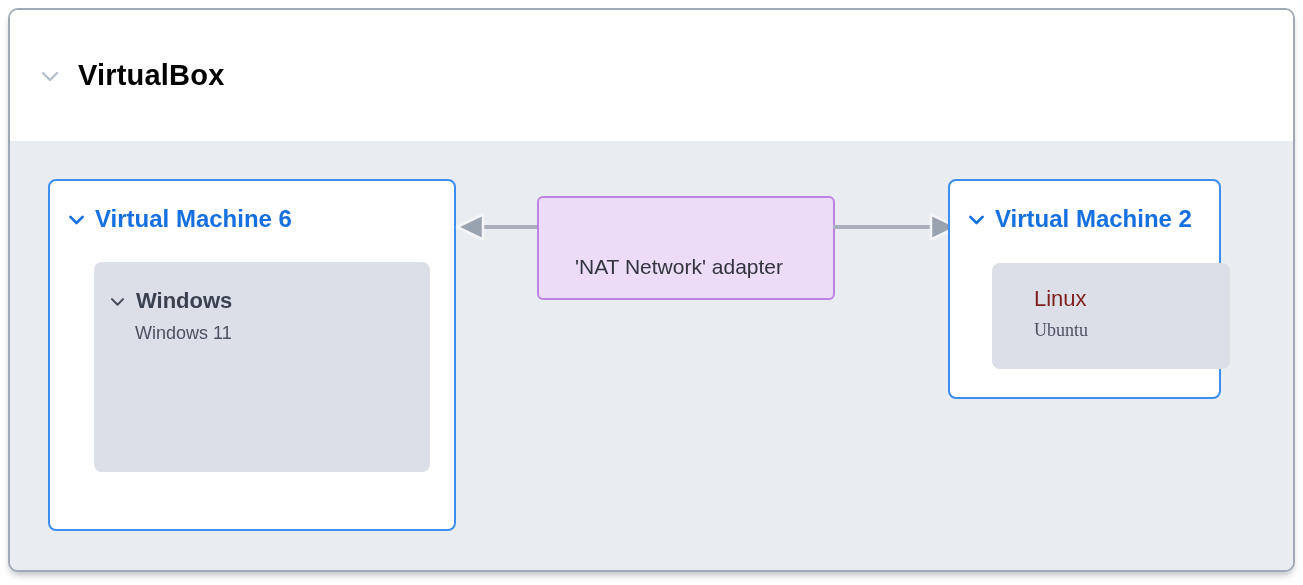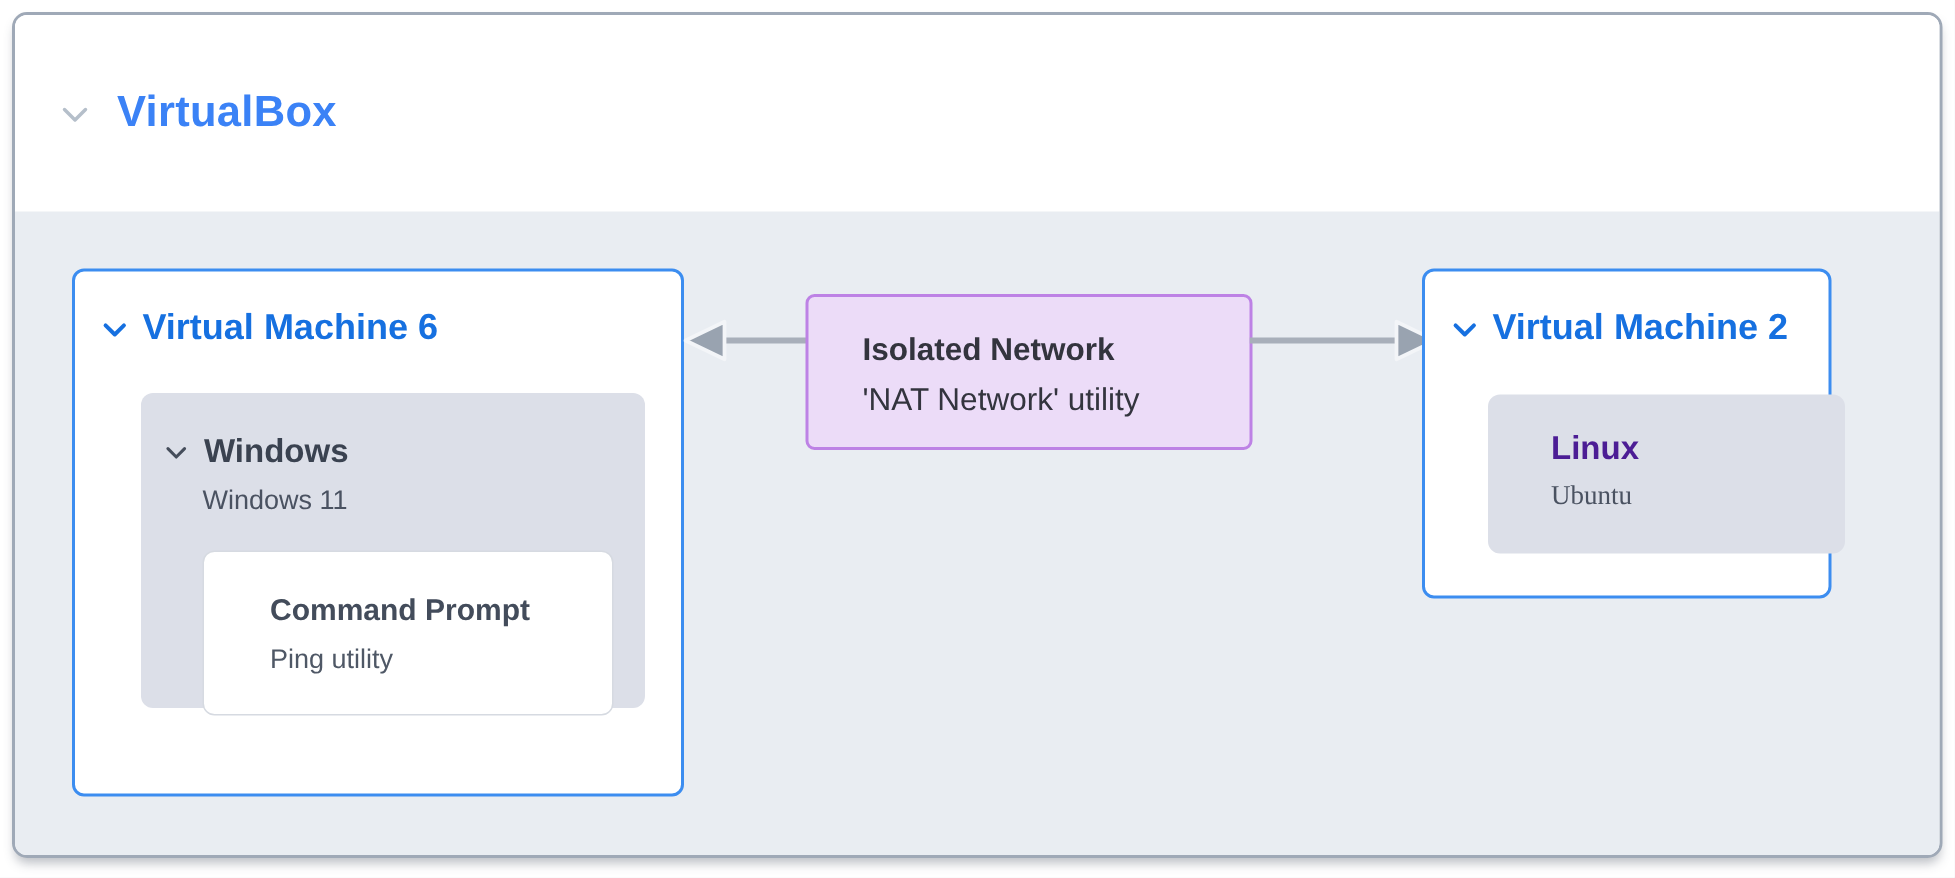--- a/index.html
+++ b/index.html
@@ -32,21 +32,21 @@
   .group-header{
     position:absolute;left:0;top:0;right:0;height:131px;background:#ffffff;
     display:flex;align-items:center;padding-left:28px;
   }
   .chev{display:inline-flex;align-items:center;justify-content:center;}
   .chev svg{display:block;}
   .chev-gray{color:var(--header-chevron);}
   .chev-blue{color:var(--accent-blue);}
   .chev-dark{color:#454d5b;}
   .group-title{
-    margin-left:16px;font-size:29px;font-weight:700;color:#3b82f6;
+    margin-left:16px;font-size:29px;font-weight:700;color:#000000;
     letter-spacing:.2px;
   }
   .diagram-body{
     position:absolute;left:0;top:131px;right:0;bottom:0;
     background:var(--body-bg);
   }
 
   
   .vm{
     position:absolute;background:#ffffff;border:2px solid var(--vm-border);
@@ -62,21 +62,21 @@
   }
 
   
   .os-box{
     position:absolute;background:var(--inner-box-bg);border-radius:8px;
   }
   .os-box-windows{left:44px;top:81px;width:336px;height:210px;}
   .os-box-linux{left:42px;top:82px;width:238px;height:106px;}
   .os-header{position:absolute;left:14px;top:26px;display:flex;align-items:center;}
   .os-title{margin-left:9px;font-size:22px;font-weight:700;color:#3a4250;}
-  .os-title-plain{position:absolute;left:42px;top:23px;font-size:22px;font-weight:700;color:#4c1d95;}
+  .os-title-plain{position:absolute;left:42px;top:23px;font-size:22px;font-weight:400;color:#7f1d1d;}
   .os-subtitle{position:absolute;left:41px;top:61px;font-size:18px;color:var(--text-gray);text-align:center;}
   .os-box-linux .os-subtitle{left:42px;top:57px;font-family:Liberation Serif, serif;}
 
   
   .app-box{
     position:absolute;left:41px;top:105px;width:274px;height:110px;
     background:#ffffff;border:1px solid var(--app-box-border);border-radius:8px;
   }
   .app-title{position:absolute;left:44px;top:28px;font-size:20px;font-weight:700;color:#434c5b;}
   .app-subtitle{position:absolute;left:44px;top:61px;font-size:18px;color:#4f5866;}
@@ -124,35 +124,30 @@
         <div class="os-box os-box-windows">
           <div class="os-header">
             <span class="chev chev-dark">
               <svg viewBox="0 0 24 24" width="19" height="19">
                   <path d="M5 9l7 7 7-7" fill="none" stroke="currentColor" stroke-width="2.6" stroke-linecap="round" stroke-linejoin="round"></path>
                 </svg>
             </span>
             <span class="os-title">Windows</span>
           </div>
           <div class="os-subtitle">Windows 11</div>
-          <div class="app-box">
-            <div class="app-title">Command Prompt</div>
-            <div class="app-subtitle">Ping utility</div>
-          </div>
         </div>
       </div>
 
       <svg class="arrow arrow-left" width="95" height="36">
         <line x1="95" y1="18" x2="24" y2="18" stroke="var(--arrow-line)" stroke-width="4"></line>
         <polygon points="3,18 29,5.5 29,30.5" fill="var(--arrow-head)" stroke="var(--arrow-outline)" stroke-width="2.5" stroke-linejoin="round"></polygon>
       </svg>
 
       <div class="net-box">
-        <div class="net-title">Isolated Network</div>
-        <div class="net-subtitle">'NAT Network' utility</div>
+        <div class="net-subtitle">'NAT Network' adapter</div>
       </div>
 
       <svg class="arrow arrow-right" width="127" height="36">
         <line x1="0" y1="18" x2="103" y2="18" stroke="var(--arrow-line)" stroke-width="4"></line>
         <polygon points="124,18 98,5.5 98,30.5" fill="var(--arrow-head)" stroke="var(--arrow-outline)" stroke-width="2.5" stroke-linejoin="round"></polygon>
       </svg>
 
       <div class="vm vm2">
         <div class="vm-header">
           <span class="chev chev-blue">

